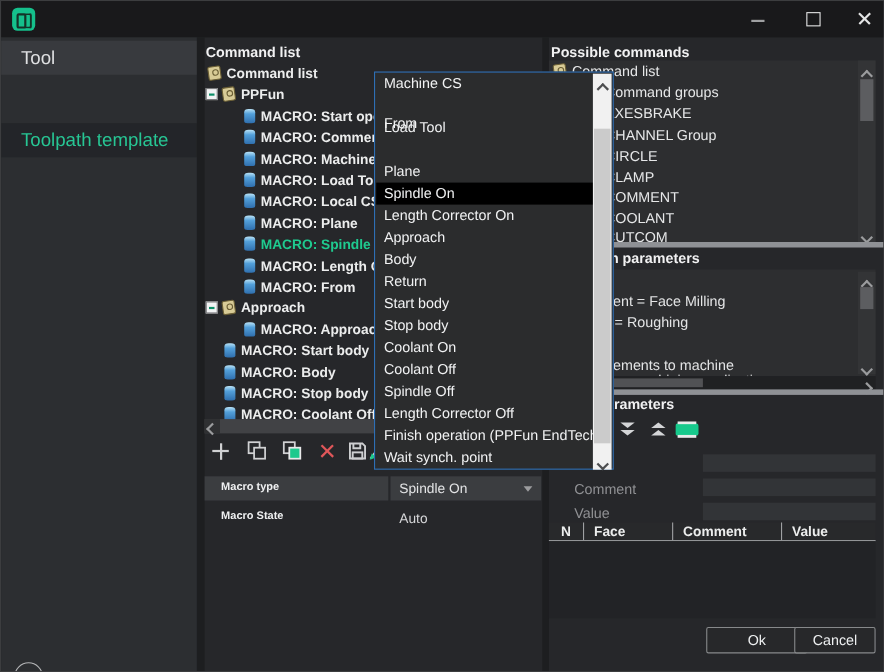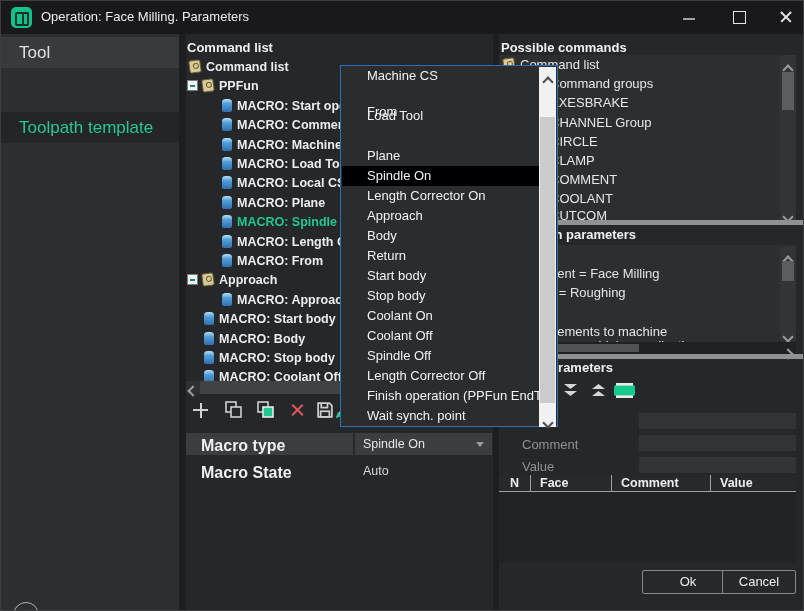--- a/index.html
+++ b/index.html
@@ -40,48 +40,47 @@
   .chev.dark{border-color:#4d4e50;}
   .sb-dark{background:#333436;}
   .sb-thumb{position:absolute;background:#5c5d60;}
   
   .tbi{position:absolute;top:398px;width:22px;height:24px;}
   .plus1{position:absolute;left:3px;top:10px;width:15px;height:2px;background:#d0d1d3;}
   .plus2{position:absolute;left:9.5px;top:3.5px;width:2px;height:15px;background:#d0d1d3;}
   .del1,.del2{position:absolute;left:3px;top:10px;width:15px;height:2.2px;background:#e0575a;}
   .del1{transform:rotate(45deg);} .del2{transform:rotate(-45deg);}
   
-  .prow-label{position:absolute;left:185px;font-size:16px;font-weight:bold;color:#eff0f1;padding-left:15px;box-sizing:border-box;}
+  .prow-label{position:absolute;left:185px;font-size:10px;font-weight:bold;color:#eff0f1;padding-left:15px;box-sizing:border-box;}
   .combo-arrow{position:absolute;width:0;height:0;border-left:4px solid transparent;border-right:4px solid transparent;border-top:5px solid #9b9c9e;}
   
   .listrow{position:absolute;left:498px;width:281px;height:19px;display:flex;align-items:center;font-size:13px;color:#e6e7e8;white-space:nowrap;overflow:hidden;}
   .splitter{position:absolute;left:498px;width:305px;height:5px;background:#8f9195;}
   .infoline{position:absolute;left:518px;font-size:13px;color:#e3e4e5;white-space:nowrap;}
   .field{position:absolute;left:638px;width:157px;height:16px;background:#323437;}
   .flabel{position:absolute;left:521px;font-size:13px;color:#909194;}
   .thead-cell{position:absolute;top:474px;height:16px;line-height:16px;font-size:12.5px;font-weight:bold;color:#eceded;box-sizing:border-box;}
   .btn{position:absolute;top:569px;height:24px;background:#27282a;border:1px solid #87898b;border-radius:2px;color:#eef0f1;font-size:13px;text-align:center;line-height:22px;box-sizing:border-box;}
   
   .menu{position:absolute;left:339px;top:64px;width:218px;height:362px;background:#2b2c2d;border:1px solid #2e6fb5;box-sizing:border-box;z-index:50;}
-  .mitem{position:absolute;left:1px;width:199px;height:20px;line-height:20px;padding-left:25px;font-size:13px;color:#f1f2f3;white-space:nowrap;overflow:hidden;box-sizing:border-box;}
+  .mitem{position:absolute;left:1px;width:199px;height:20px;line-height:20px;padding-left:7px;font-size:13px;color:#f1f2f3;white-space:nowrap;overflow:hidden;box-sizing:border-box;}
   .mitem.sel{background:#000;}
   .mscroll{position:absolute;right:1px;top:1px;width:17px;height:360px;background:#f1f1f1;}
   .mthumb{position:absolute;left:1px;top:50px;width:15px;height:286px;background:#cbcbcb;}
 </style>
 </head>
 <body>
 
 <div id="win">
 
   <div class="titlebar">
     <span class="logo">
         <i></i>
         <u></u>
       </span>
-    <span class="title">Operation: Face Milling. Parameters</span>
     <span class="wbtn" style="left:671px;">
         <span class="minglyph"></span>
       </span>
     <span class="wbtn" style="left:721px;">
         <span class="maxglyph"></span>
       </span>
     <span class="wbtn" style="left:768px;">
         <span class="xg1"></span>
         <span class="xg2"></span>
       </span>

